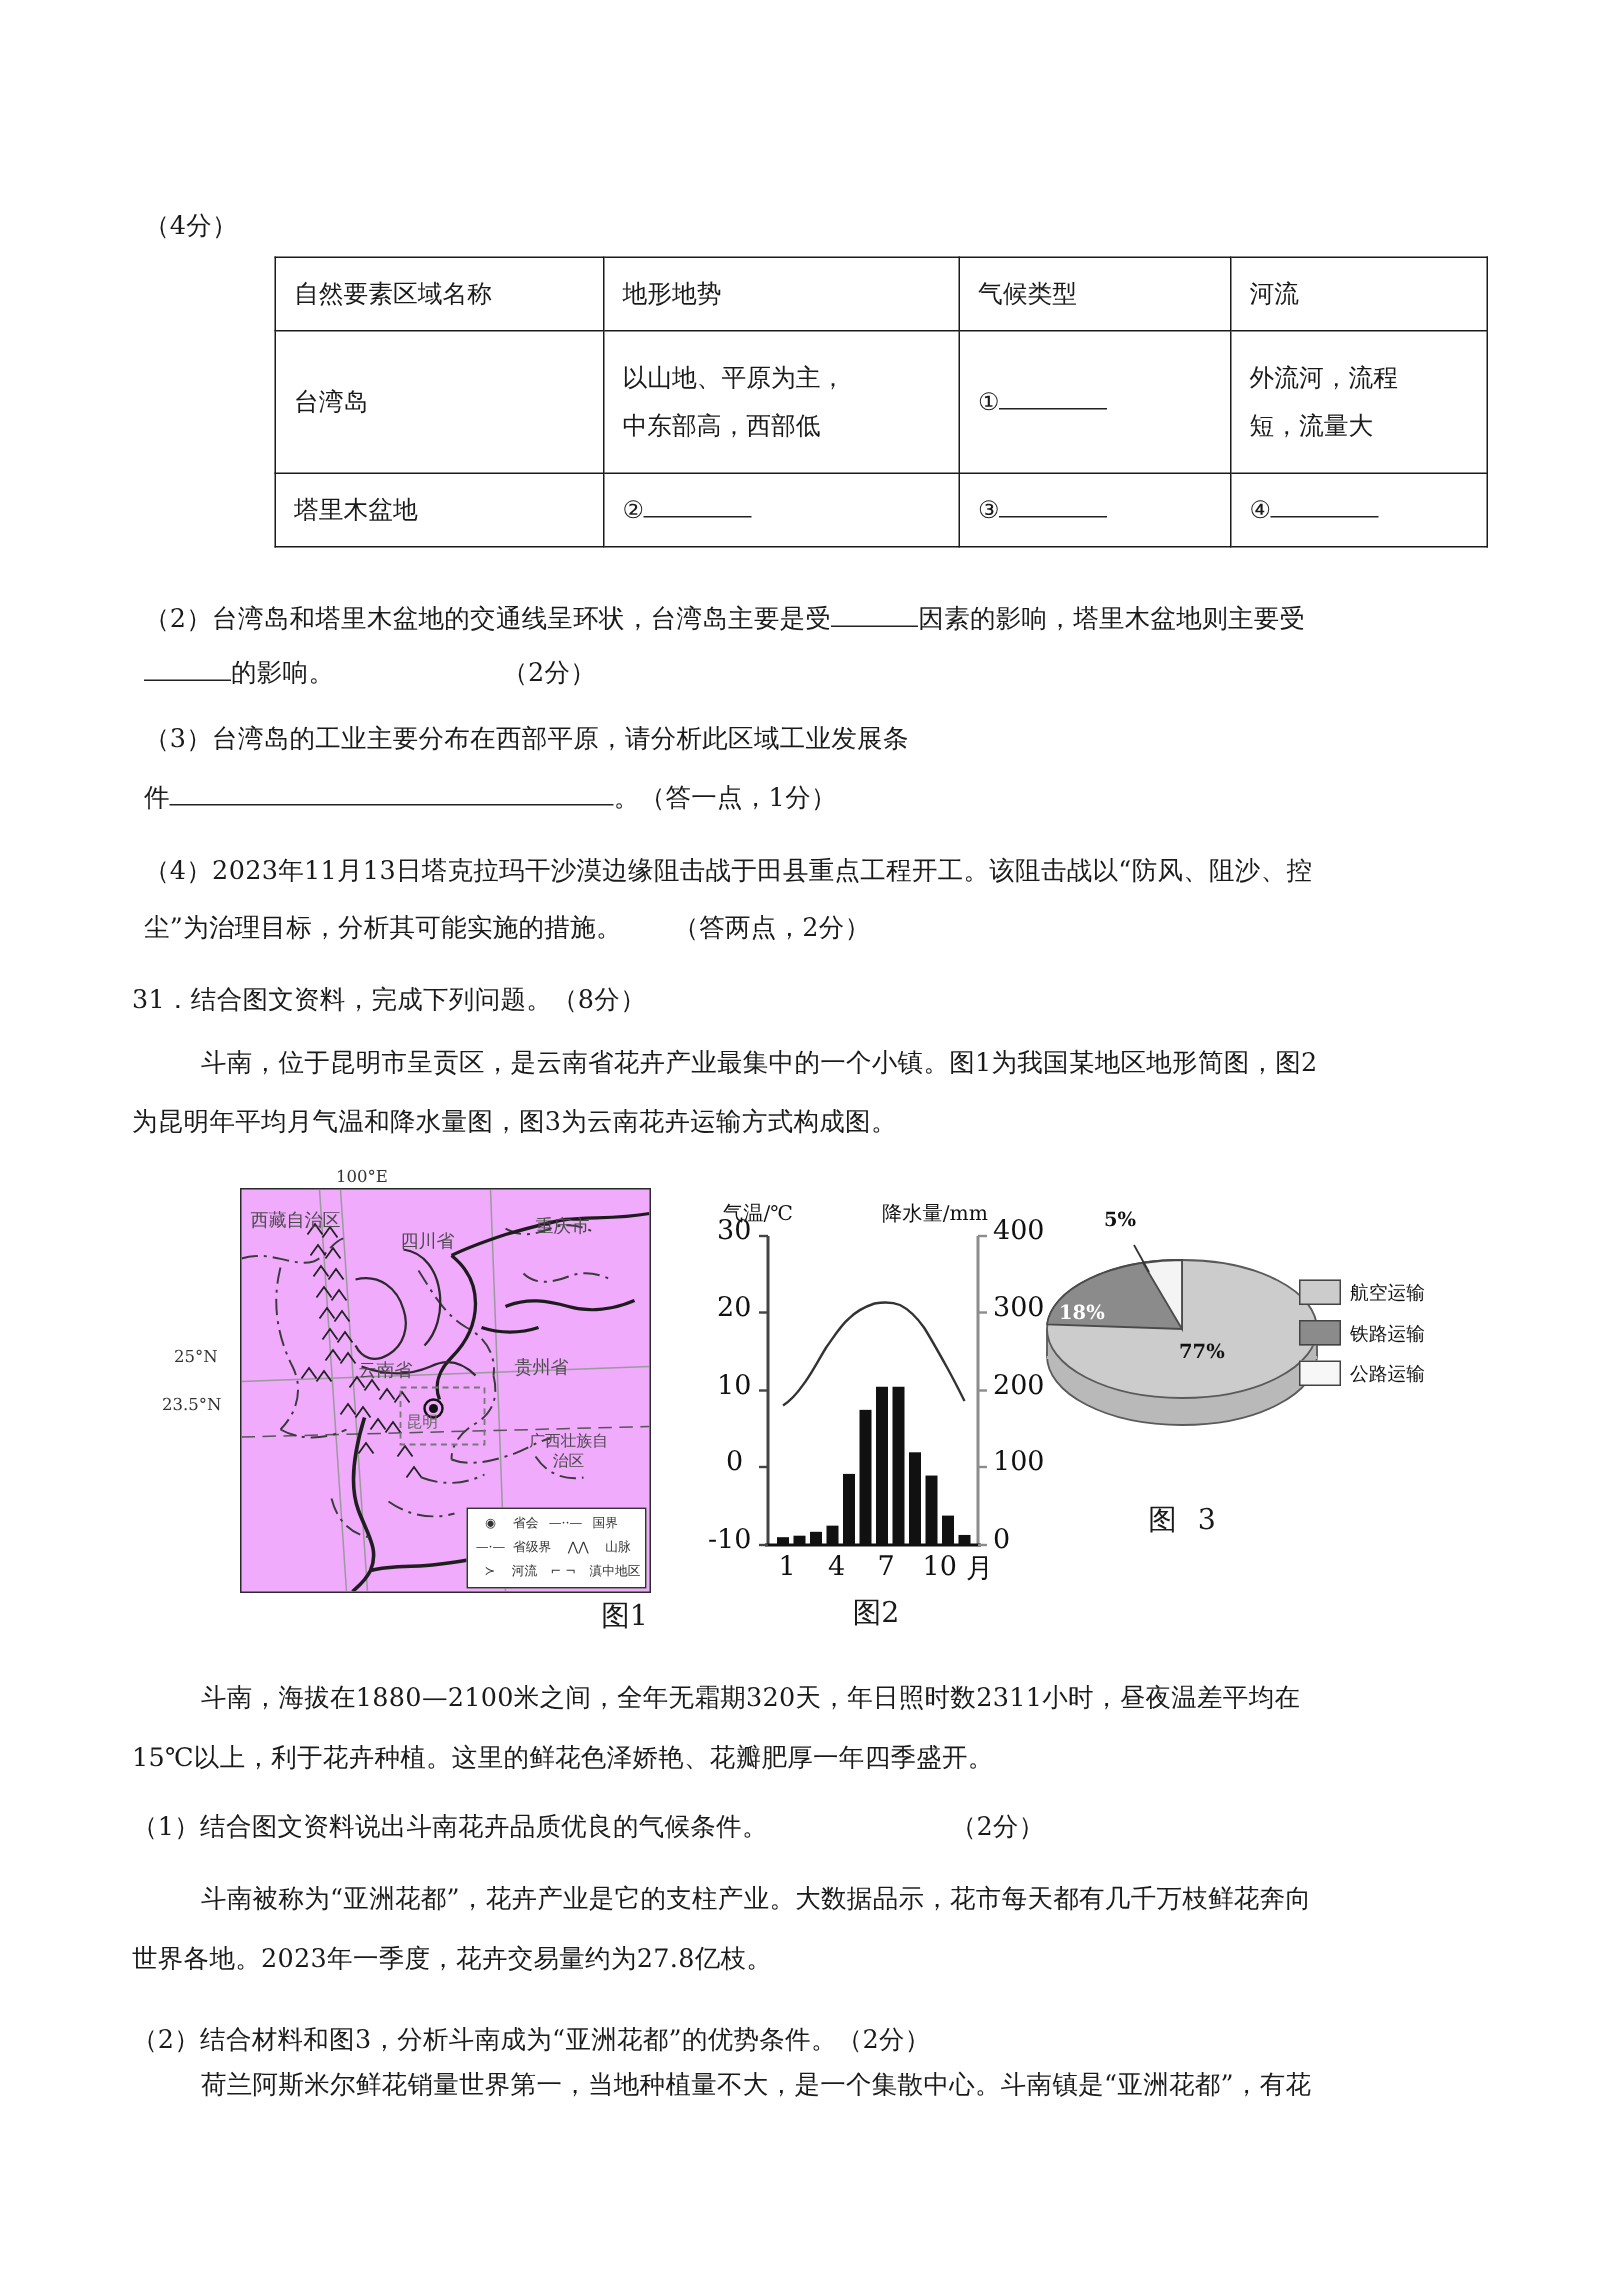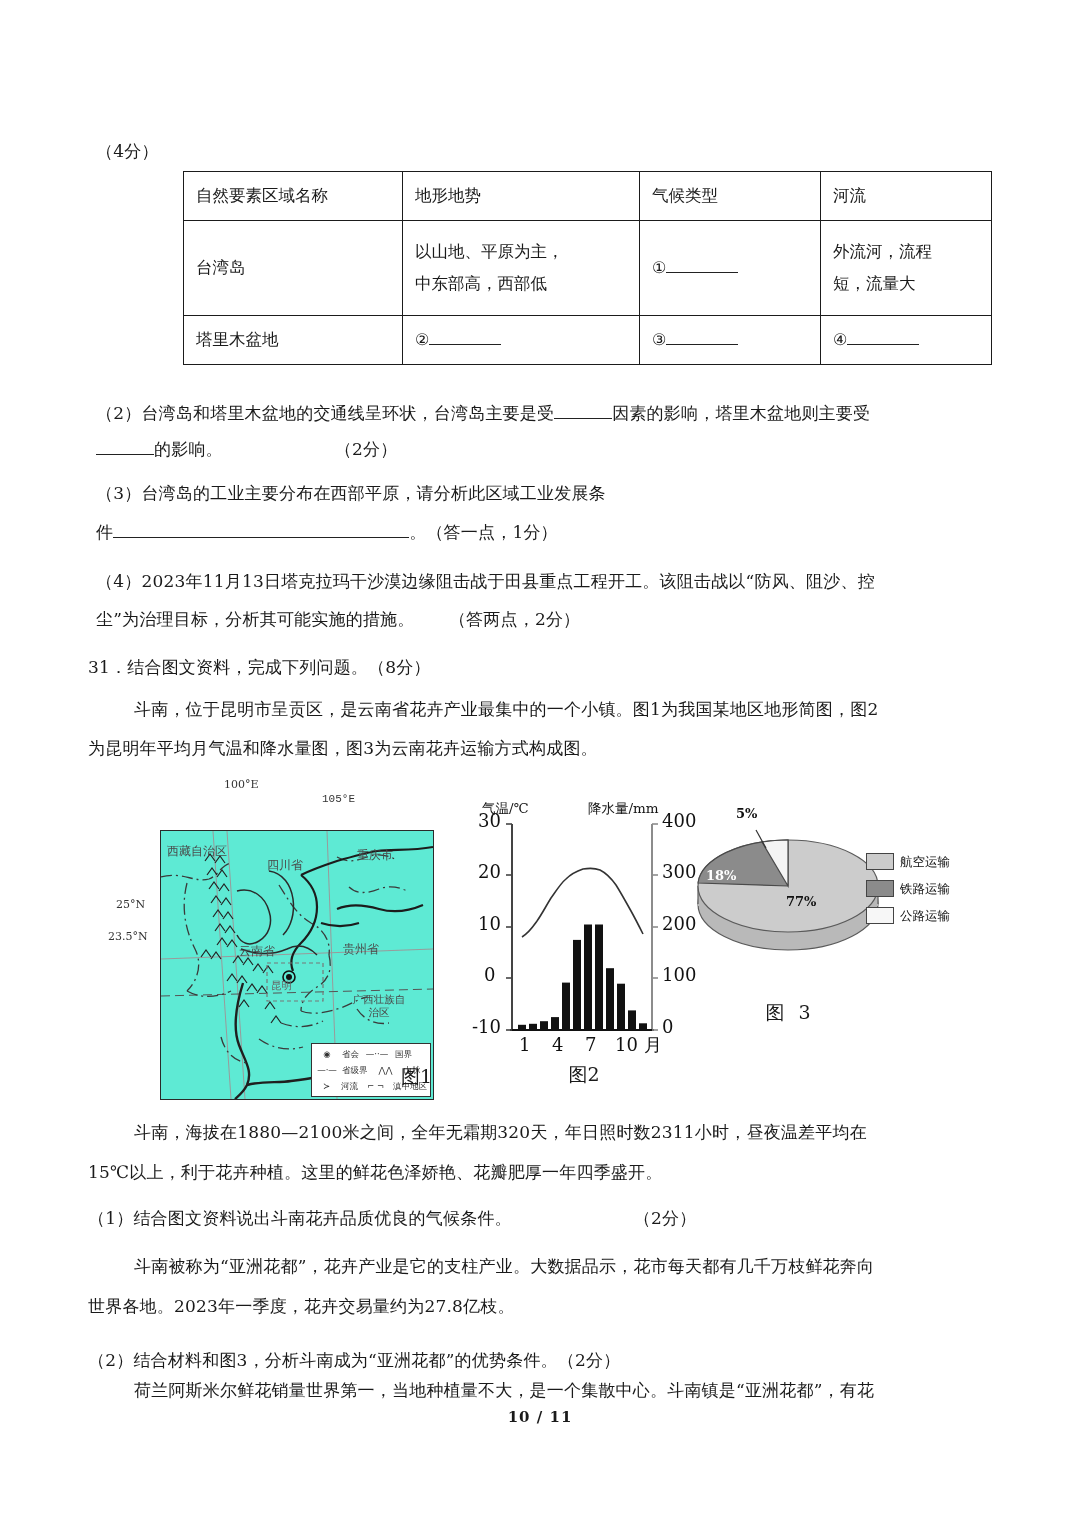--- a/index.html
+++ b/index.html
@@ -79,23 +79,22 @@
   }
 
   
   .map-box {
     position: absolute;
     left: 160px;
     top: 14px;
     width: 272px;
     height: 268px;
     border: 1.5px solid #2a2a2a;
-    background: #5eead4;
+    background: #f0abfc;
     overflow: hidden;
-    margin-top: 38px;
   }
   .map-cap {
     position: absolute;
     left: 160px;
     top: 286px;
     width: 272px;
     text-align: right;
     font-size: 19px;
   }
   .lon-lab {
@@ -526,14 +525,13 @@
     <span>（1）结合图文资料说出斗南花卉品质优良的气候条件。</span><span style="display:inline-block;width:122px;"></span><span>（2分）</span>
   </div>
 
   <div class="ln" style="left:134px; top:1255px;">斗南被称为“亚洲花都”，花卉产业是它的支柱产业。大数据品示，花市每天都有几千万枝鲜花奔向</div>
   <div class="ln" style="left:88px; top:1295px;">世界各地。2023年一季度，花卉交易量约为27.8亿枝。</div>
 
   <div class="ln" style="left:88px; top:1337px;margin-top:12px;">（2）结合材料和图3，分析斗南成为“亚洲花都”的优势条件。（2分）</div>
 
   <div class="ln" style="left:134px; top:1379px;">荷兰阿斯米尔鲜花销量世界第一，当地种植量不大，是一个集散中心。斗南镇是“亚洲花都”，有花</div>
 
-  <div class="footer">10 / 11</div>
 </div>
 
 </body></html>

